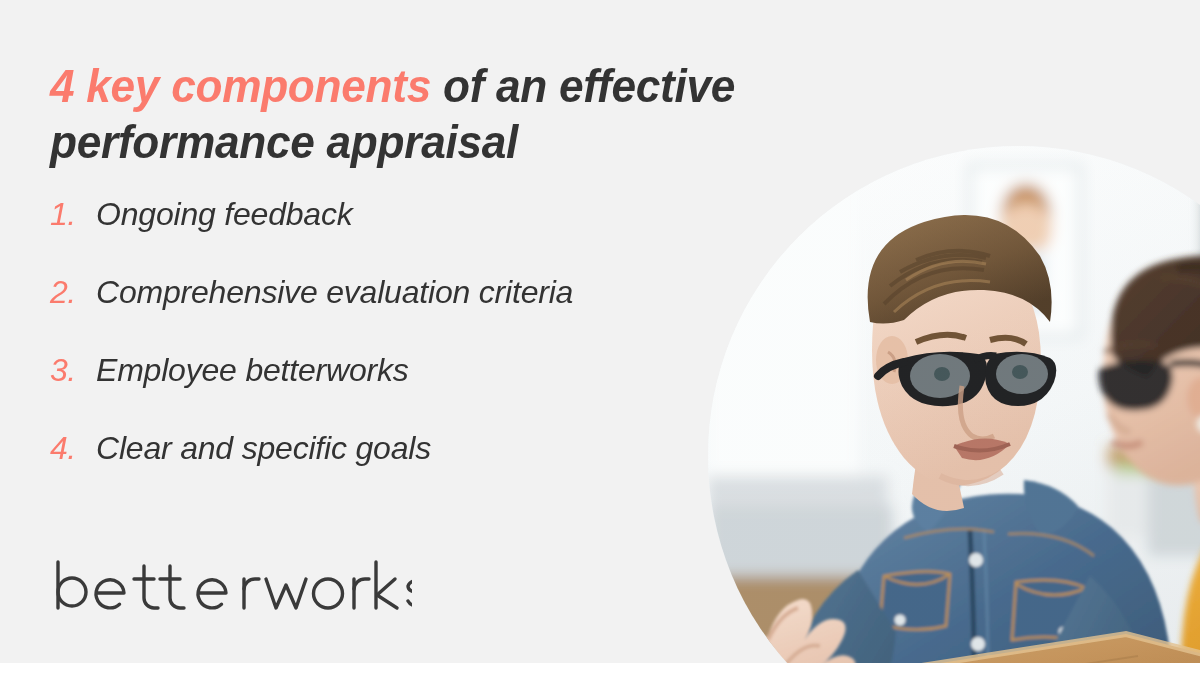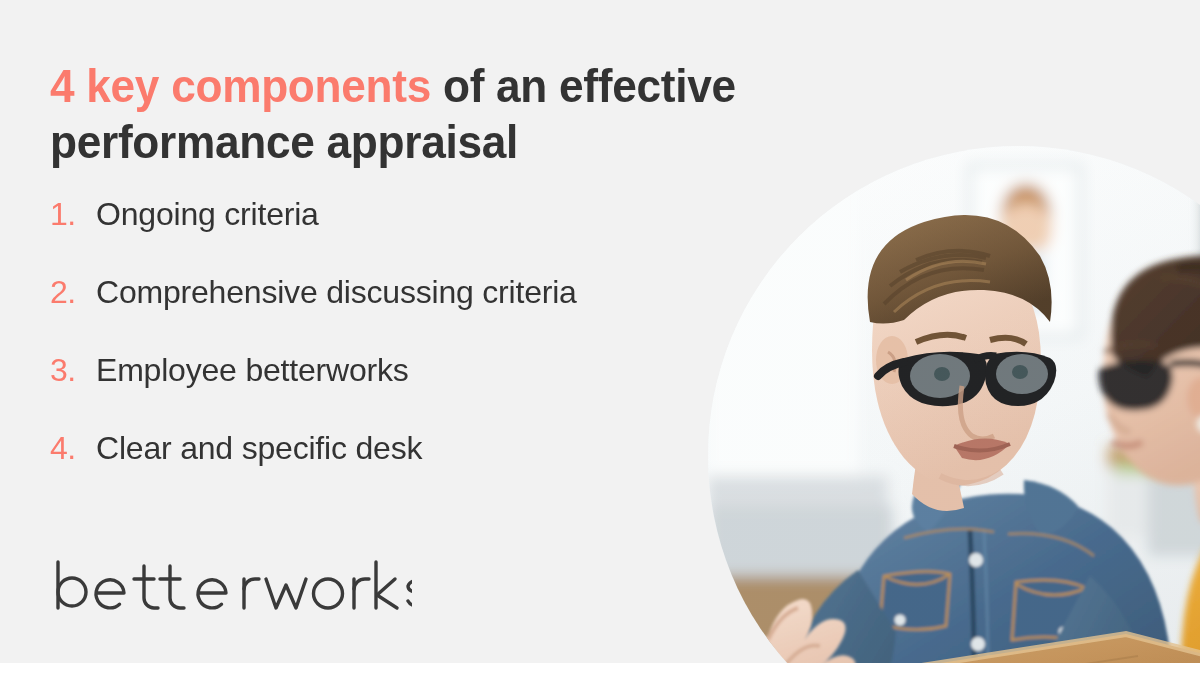--- a/index.html
+++ b/index.html
@@ -13,20 +13,21 @@
     overflow: hidden;
     font-family: "Liberation Sans", sans-serif;
   }
 
   .canvas {
     position: relative;
     width: 1200px;
     height: 663px;
     background: #f2f2f2;
     overflow: hidden;
+    font-style: italic;
   }
 
   
   .text-col {
     position: absolute;
     left: 50px;
     top: 58px;
     width: 820px;
   }
 
@@ -125,33 +126,33 @@
 
 <div class="canvas">
 
   <div class="text-col">
     <h1 class="headline"><span class="accent">4 key components</span><span> of an effective performance appraisal</span></h1>
   </div>
 
   <ul class="list">
     <li class="list-item">
       <span class="list-num">1.</span>
-      <span class="list-label">Ongoing criteria</span>
+      <span class="list-label">Ongoing feedback</span>
     </li>
     <li class="list-item">
       <span class="list-num">2.</span>
-      <span class="list-label">Comprehensive discussing criteria</span>
+      <span class="list-label">Comprehensive evaluation criteria</span>
     </li>
     <li class="list-item">
       <span class="list-num">3.</span>
       <span class="list-label">Employee betterworks</span>
     </li>
     <li class="list-item">
       <span class="list-num">4.</span>
-      <span class="list-label">Clear and specific desk</span>
+      <span class="list-label">Clear and specific goals</span>
     </li>
   </ul>
 
   <div class="logo">
     <span class="sr">betterworks</span>
     <svg viewBox="0 0 360 64" width="360" height="64" aria-hidden="true">
       <g fill="none" stroke="#3a3a3a" stroke-width="3.4" stroke-linecap="round" stroke-linejoin="round">
 
         <path d="M6 10 L6 56"></path>
         <path d="M6 40 a14 14 0 1 0 14 -14 a14 14 0 0 0 -14 14"></path>

